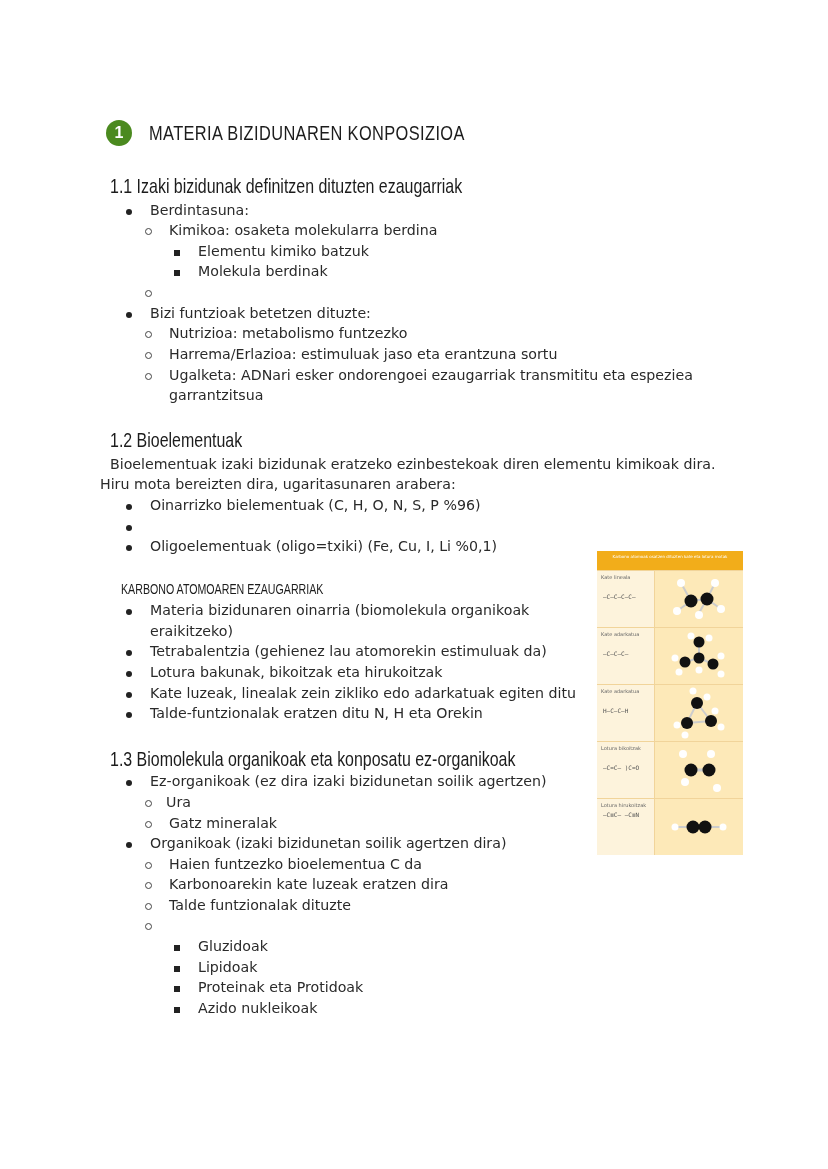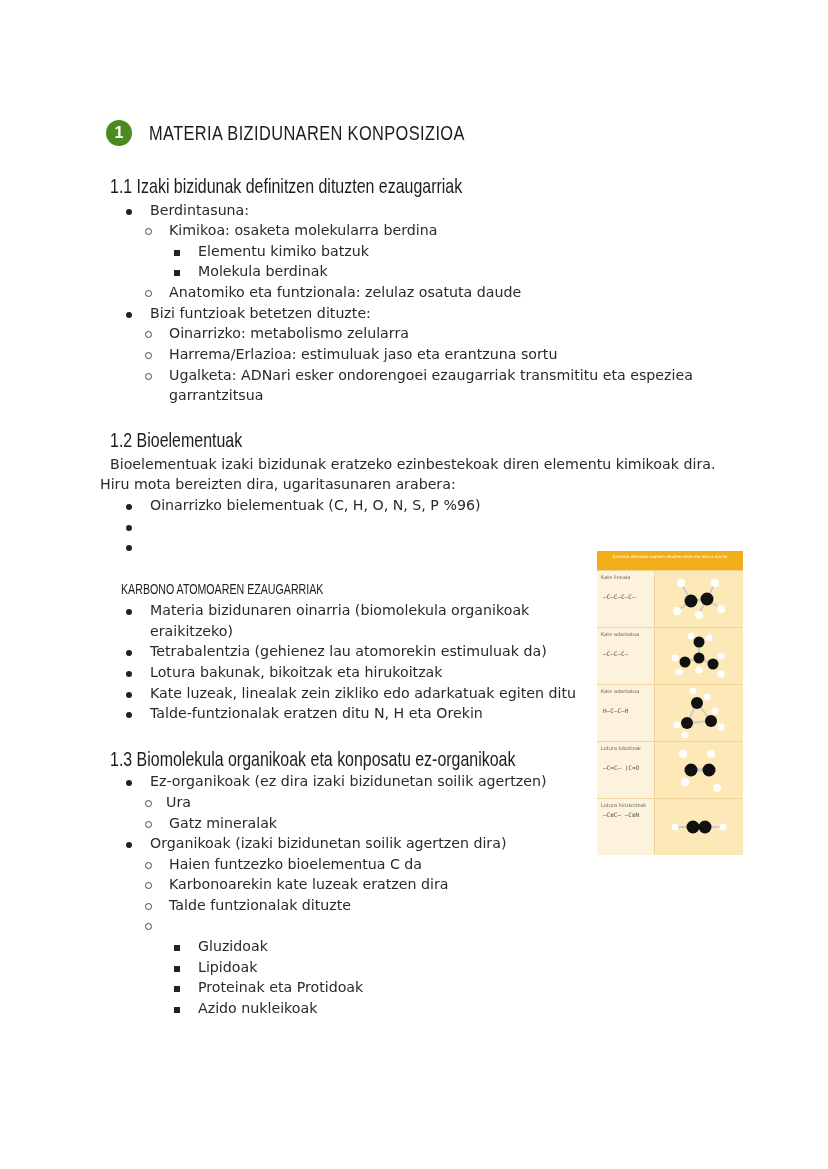--- a/index.html
+++ b/index.html
@@ -57,43 +57,43 @@
   <div class="bullet" style="left:145px; top:220px;"><span class="circ"></span></div>
   <div class="line" style="left:169px; top:220px;">Kimikoa: osaketa molekularra berdina</div>
 
   <div class="bullet" style="left:174px; top:241px;"><span class="sq"></span></div>
   <div class="line" style="left:198px; top:241px;">Elementu kimiko batzuk</div>
 
   <div class="bullet" style="left:174px; top:261px;"><span class="sq"></span></div>
   <div class="line" style="left:198px; top:261px;">Molekula berdinak</div>
 
   <div class="bullet" style="left:145px; top:282px;"><span class="circ"></span></div>
-  <div class="line" style="left:169px; top:282px;">Anatomiko eta funtzionala: zelulaz osatuta daude</div>
 
   <div class="bullet" style="left:126px; top:303px;"><span class="dot"></span></div>
   <div class="line" style="left:150px; top:303px;">Bizi funtzioak betetzen dituzte:</div>
 
   <div class="bullet" style="left:145px; top:323px;"><span class="circ"></span></div>
-  <div class="line" style="left:169px; top:323px;">Oinarrizko: metabolismo zelularra</div>
+  <div class="line" style="left:169px; top:323px;">Nutrizioa: metabolismo funtzezko</div>
 
   <div class="bullet" style="left:145px; top:344px;"><span class="circ"></span></div>
   <div class="line" style="left:169px; top:344px;">Harrema/Erlazioa: estimuluak jaso eta erantzuna sortu</div>
 
   <div class="bullet" style="left:145px; top:365px;"><span class="circ"></span></div>
   <div class="line" style="left:169px; top:365px;">Ugalketa: ADNari esker ondorengoei ezaugarriak transmititu eta espeziea</div>
   <div class="line" style="left:169px; top:385px;">garrantzitsua</div>
 
   <div class="h2" style="left:110px; top:428px;">1.2 Bioelementuak</div>
   <div class="para" style="left:110px; top:454px;">Bioelementuak izaki bizidunak eratzeko ezinbestekoak diren elementu kimikoak dira.</div>
   <div class="para" style="left:100px; top:474px;">Hiru mota bereizten dira, ugaritasunaren arabera:</div>
 
   <div class="bullet" style="left:126px; top:495px;"><span class="dot"></span></div>
   <div class="line" style="left:150px; top:495px;">Oinarrizko bielementuak (C, H, O, N, S, P %96)</div>
   <div class="bullet" style="left:126px; top:516px;"><span class="dot"></span></div>
   <div class="bullet" style="left:126px; top:536px;"><span class="dot"></span></div>
+  <div class="line" style="left:150px; top:536px;">Oligoelementuak (oligo=txiki) (Fe, Cu, I, Li %0,1)</div>
 
   <div class="h3" style="left:121px; top:581px;">KARBONO ATOMOAREN EZAUGARRIAK</div>
 
   <div class="bullet" style="left:126px; top:600px;"><span class="dot"></span></div>
   <div class="line" style="left:150px; top:600px;">Materia bizidunaren oinarria (biomolekula organikoak</div>
   <div class="line" style="left:150px; top:621px;">eraikitzeko)</div>
   <div class="bullet" style="left:126px; top:641px;"><span class="dot"></span></div>
   <div class="line" style="left:150px; top:641px;">Tetrabalentzia (gehienez lau atomorekin estimuluak da)</div>
   <div class="bullet" style="left:126px; top:662px;"><span class="dot"></span></div>
   <div class="line" style="left:150px; top:662px;">Lotura bakunak, bikoitzak eta hirukoitzak</div>

